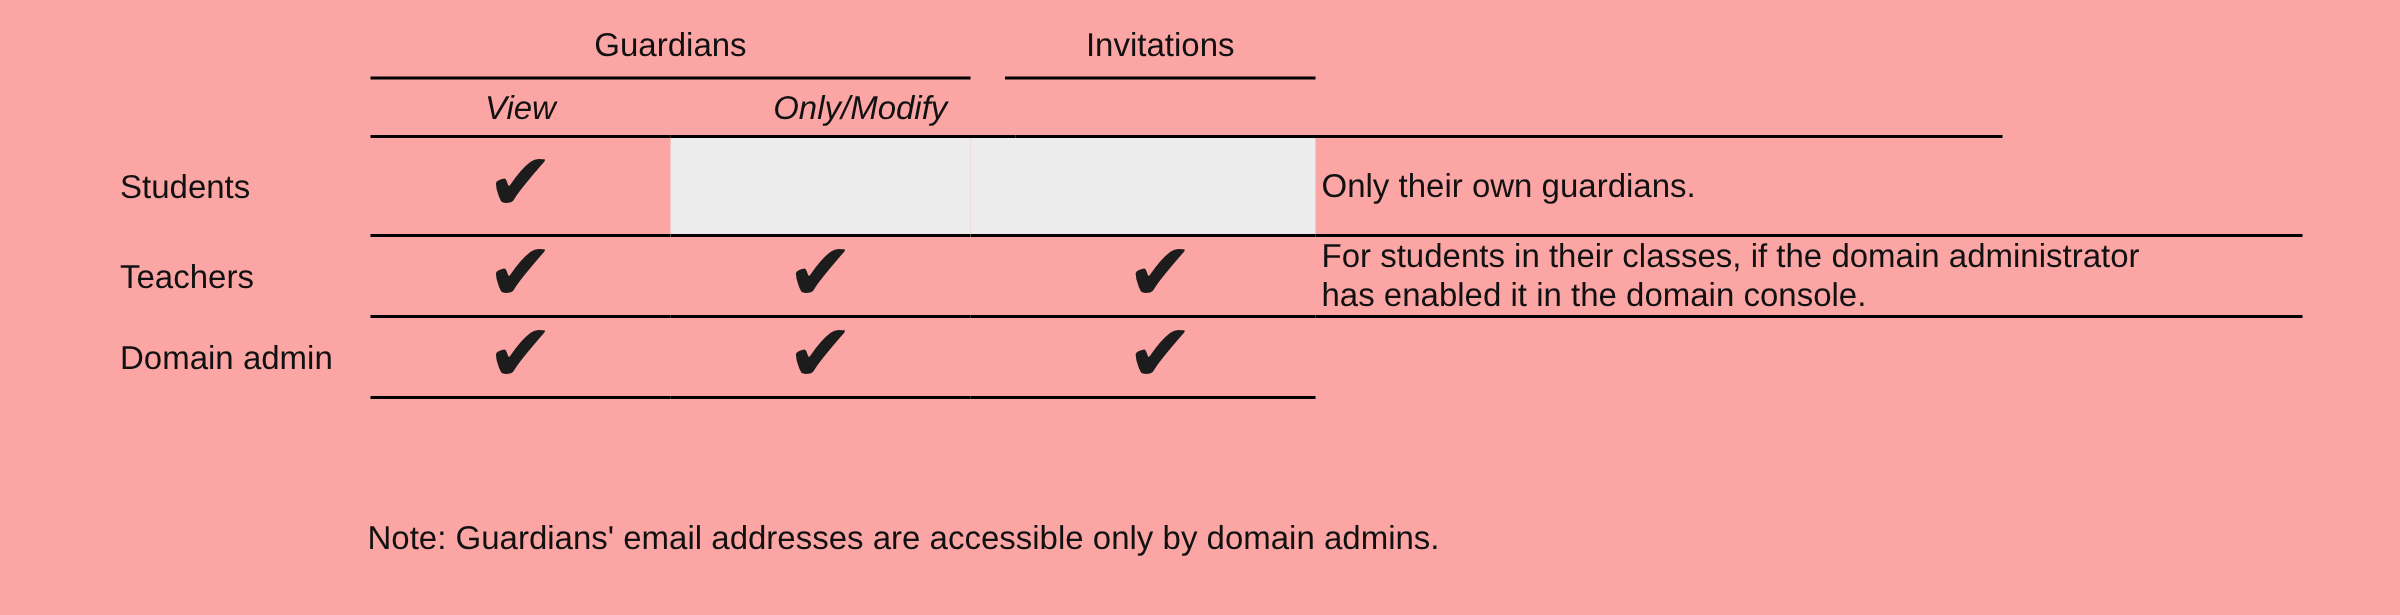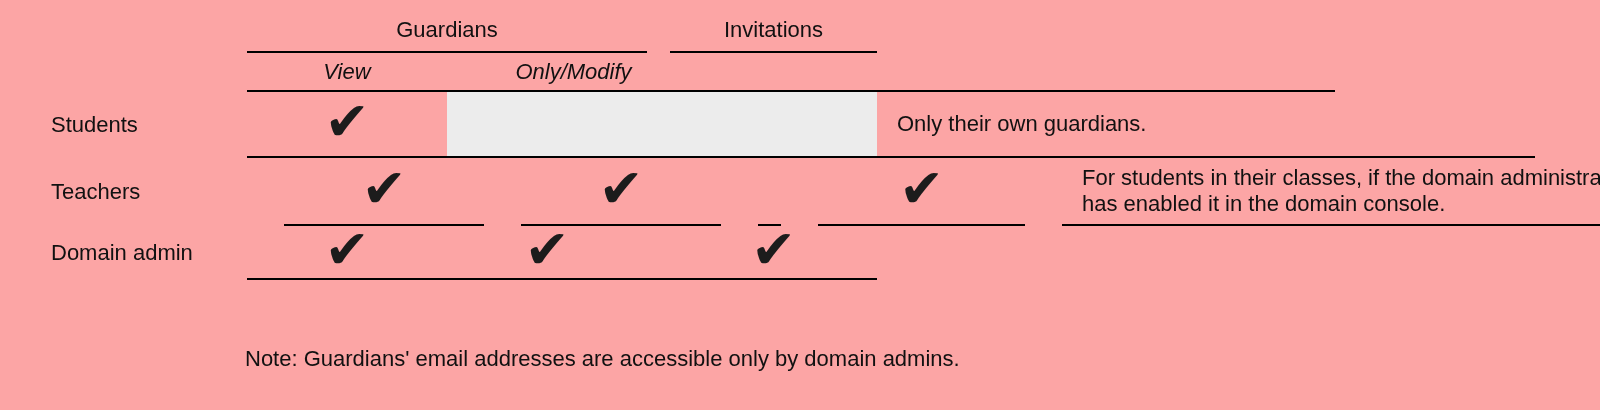--- a/index.html
+++ b/index.html
@@ -26,46 +26,46 @@
   .c-modify{width:200px;}
   .c-gap{width:23px;}
   .c-inv{width:207px;}
   .c-notes{width:658px;}
   .c-group{width:400px;} 
 
   
   .r-groups{height:45px;}
   .r-heads{height:39px;font-style:italic;}
   .r-students{height:66px;}
-  .r-teachers{height:68px;gap:37px;}
+  .r-teachers{height:54px;}
   .r-admin{height:54px;}
 
   .bb{border-bottom:2px solid var(--line);}
 
   .head-txt{
     display:flex;align-items:center;justify-content:center;
     font-size:22px;
   }
   .c-label{
     display:flex;align-items:center;
-    padding-left:51px;font-size:22px;
+    padding-left:80px;font-size:22px;
   }
   .checkcell{
     display:flex;align-items:center;justify-content:center;
   }
   .checkcell.check{
     font-family:"DejaVu Sans", sans-serif;
     font-size:54px;line-height:1;
     color:#1c1c1c;
     padding-bottom:4px;
   }
   .na{background:var(--na-bg);}
   .c-notes{
     display:flex;align-items:center;
-    padding-left:20px;
+    padding-left:4px;
     font-size:22px;line-height:26px;
     white-space:pre-line;
   }
   .footnote{
     position:absolute;left:245px;top:345px;
     font-size:22px;line-height:28px;
   }
 </style>
 </head>
 <body>

